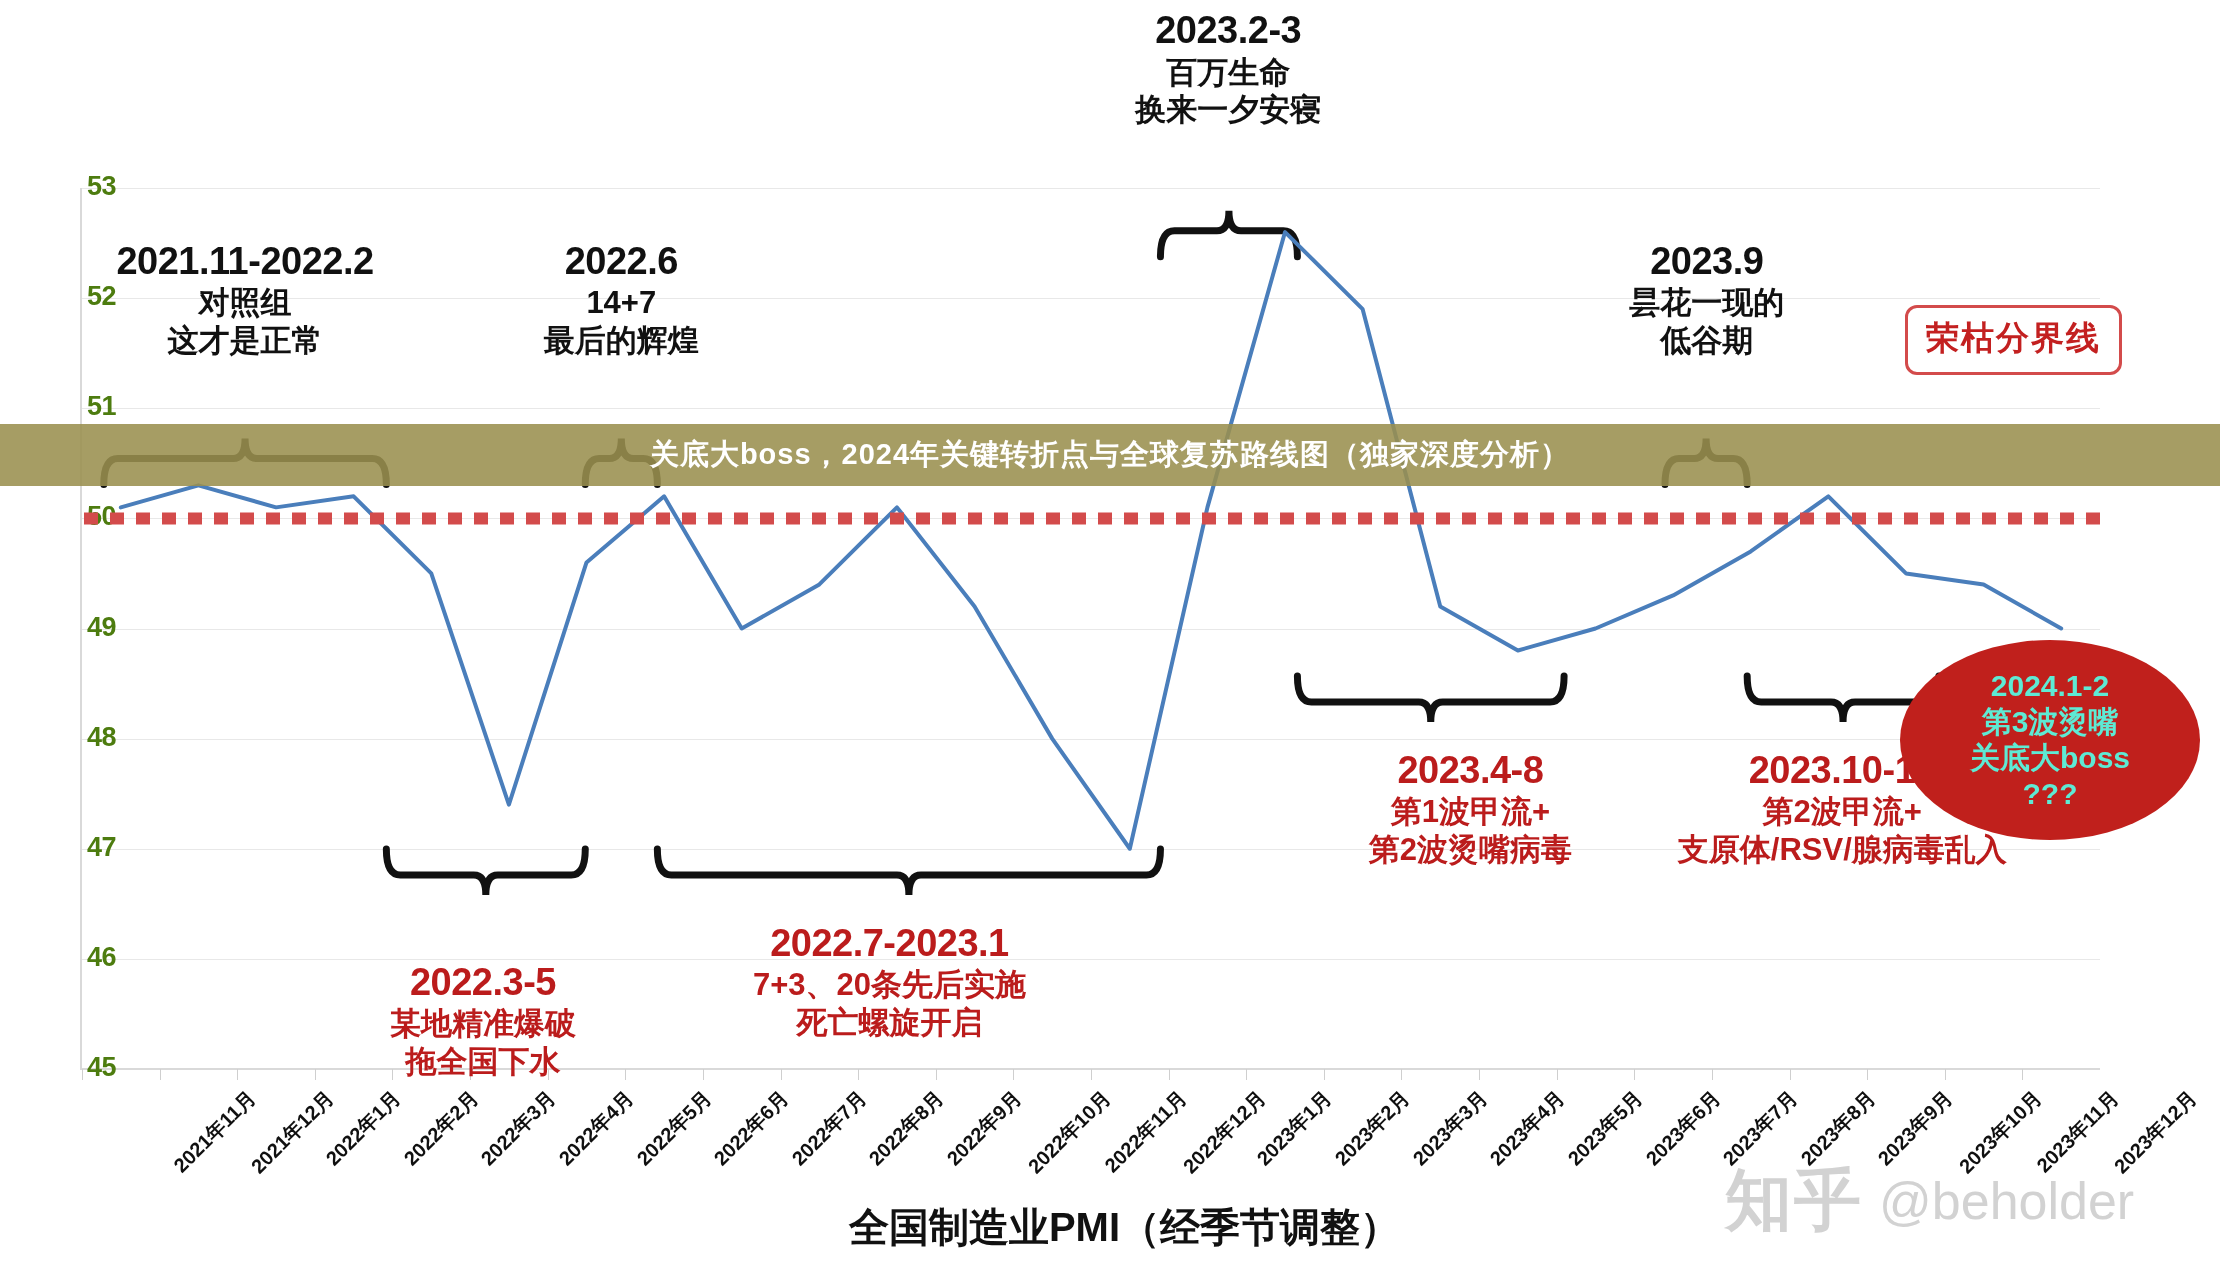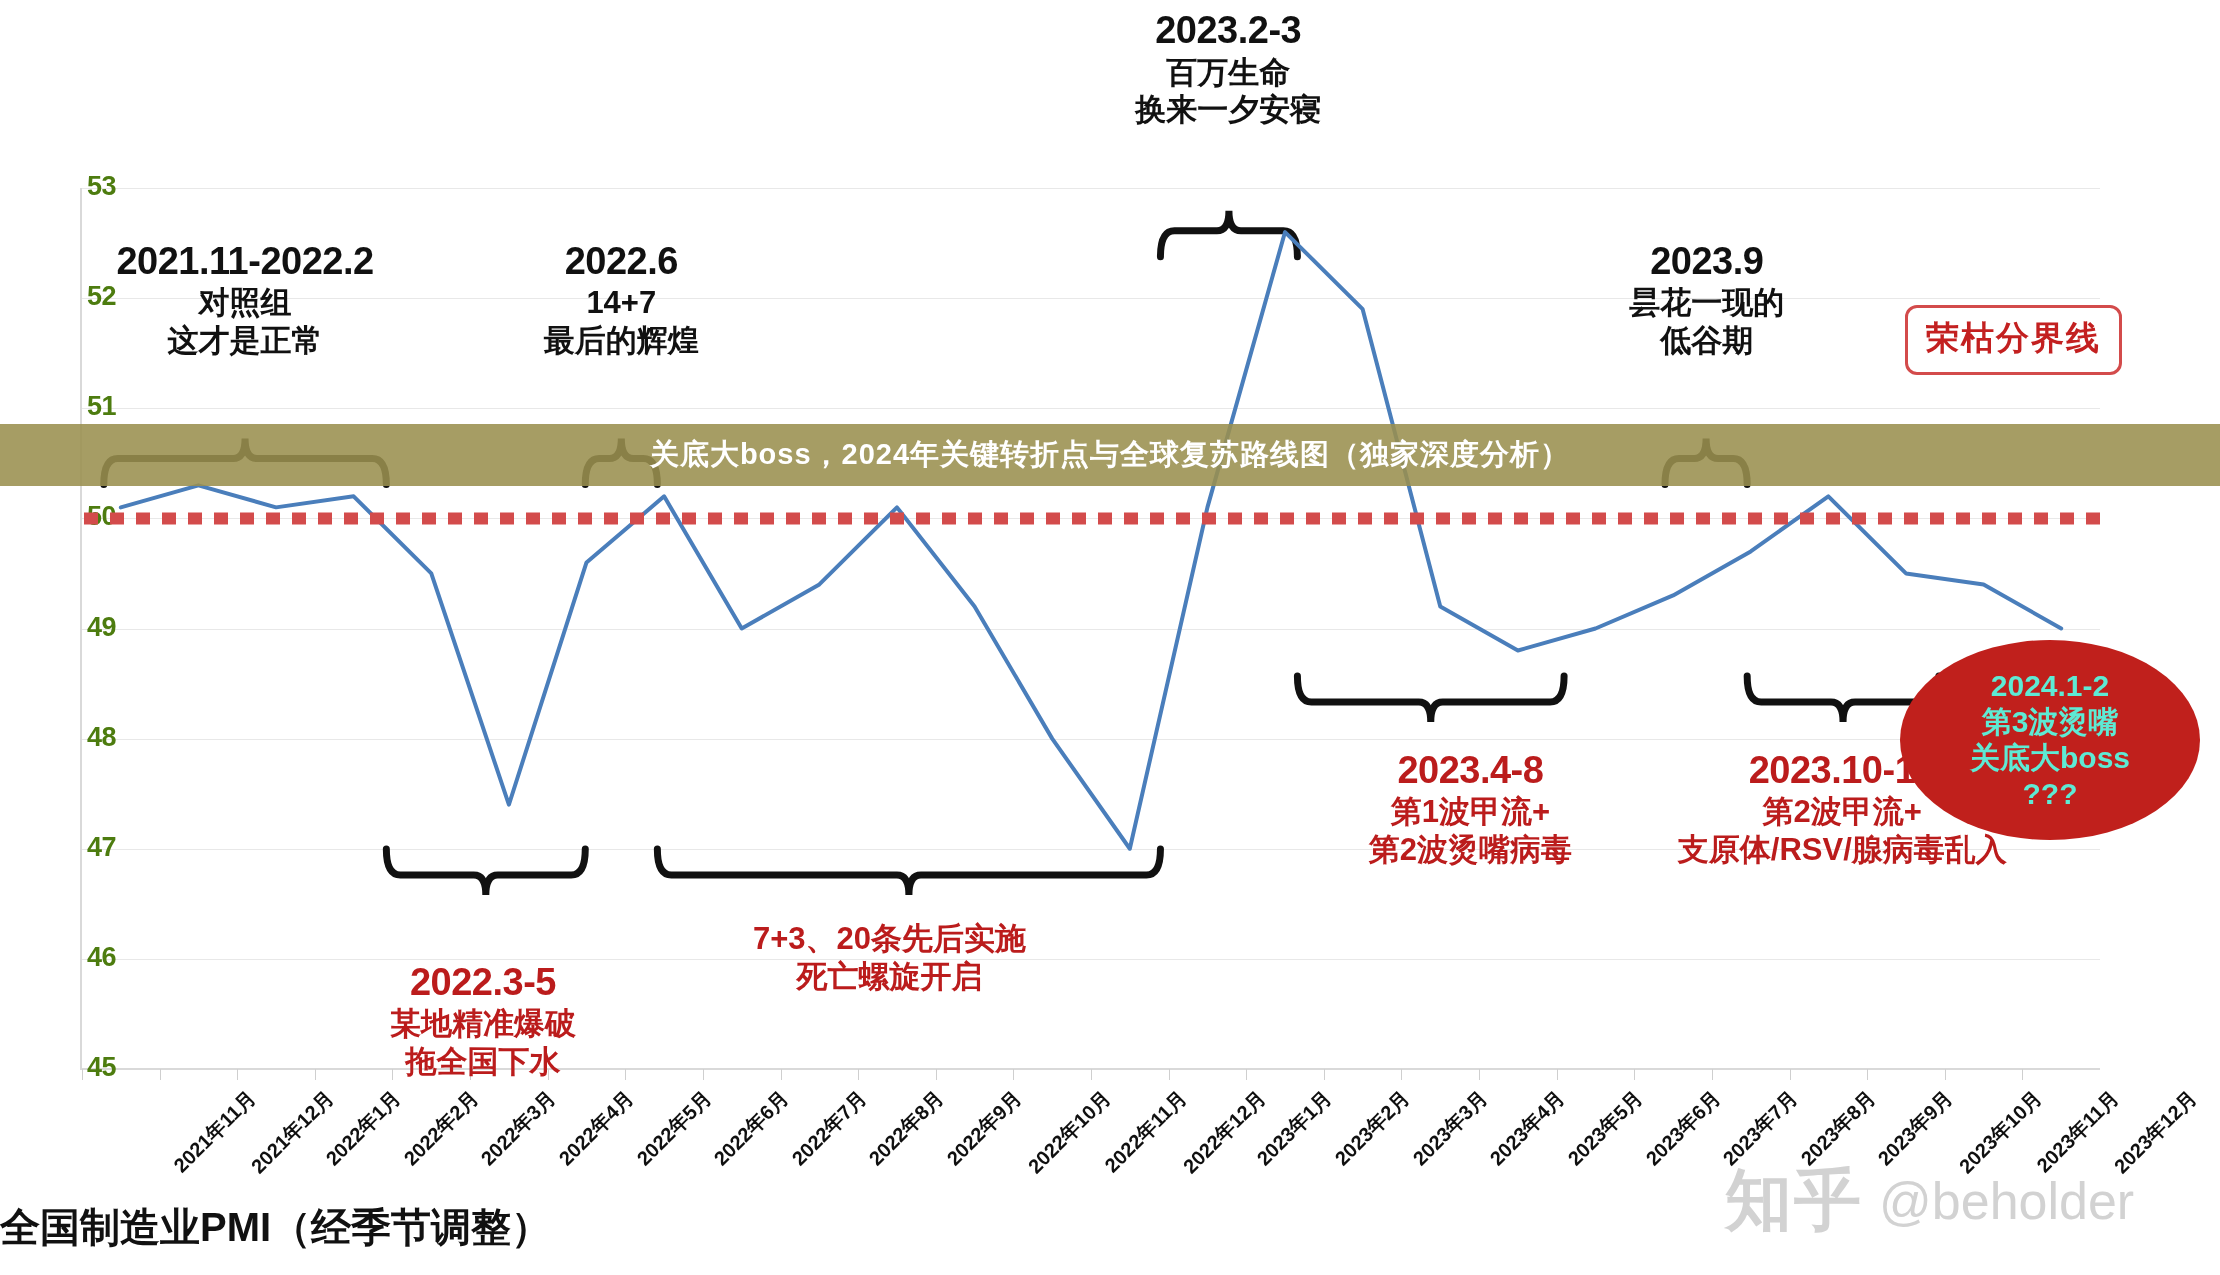--- a/index.html
+++ b/index.html
@@ -63,21 +63,21 @@
   }
   .banner-text{
     position:absolute;left:0;top:424px;width:2220px;height:62px;
     display:flex;align-items:center;justify-content:center;
     color:#ffffff;font-size:29px;font-weight:bold;white-space:nowrap;
     letter-spacing:1px;
   }
 
   
   .chart-title{
-    position:absolute;left:0;top:1200px;width:1400px;text-align:left;
+    position:absolute;left:0;top:1200px;width:1400px;text-align:right;
     font-size:40px;font-weight:bold;color:#111111;
   }
 
   
   .watermark{
     position:absolute;left:1725px;top:1155px;
     display:flex;align-items:center;gap:16px;
     color:#d2d2d2;font-size:52px;white-space:nowrap;
   }
   .wm-logo{font-size:67px;font-weight:bold;color:#d2d2d2;letter-spacing:2px;}
@@ -203,20 +203,21 @@
         <div class="ahead">2023.9</div>
         <div class="aline">昙花一现的</div>
         <div class="aline">低谷期</div>
       </div>
       <div class="anno anno-red" style="width: 432.468px; left: 266.688px; top: 919.714px; margin-top: 39px;">
         <div class="ahead">2022.3-5</div>
         <div class="aline">某地精准爆破</div>
         <div class="aline">拖全国下水</div>
       </div>
       <div class="anno anno-red" style="width: 490.13px; left: 644.377px; top: 919.714px;">
+        <div class="ahead">2022.7-2023.1</div>
         <div class="aline">7+3、20条先后实施</div>
         <div class="aline">死亡螺旋开启</div>
       </div>
       <div class="anno anno-red" style="width: 518.961px; left: 1210.91px; top: 746.727px;">
         <div class="ahead">2023.4-8</div>
         <div class="aline">第1波甲流+</div>
         <div class="aline">第2波烫嘴病毒</div>
       </div>
       <div class="anno anno-red" style="width: 547.792px; left: 1568.42px; top: 746.727px;">
         <div class="ahead">2023.10-12</div>

